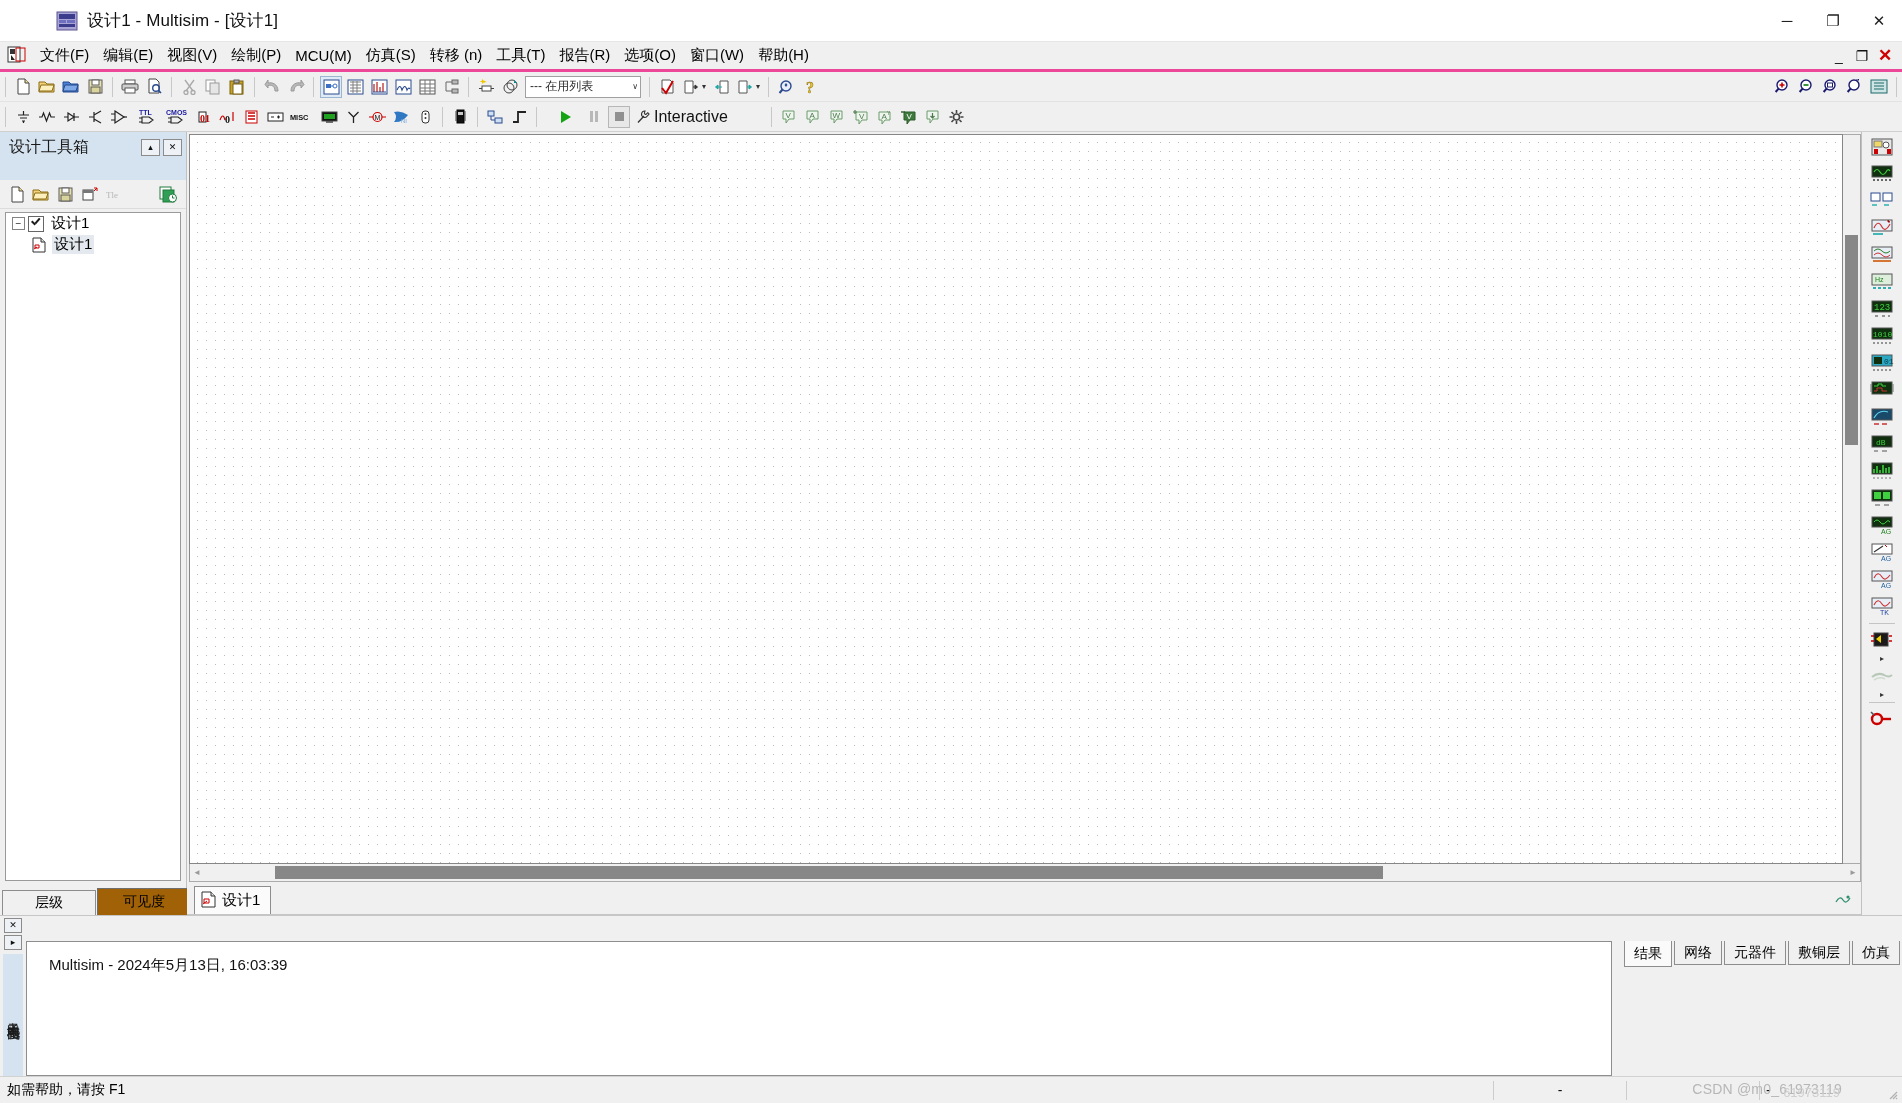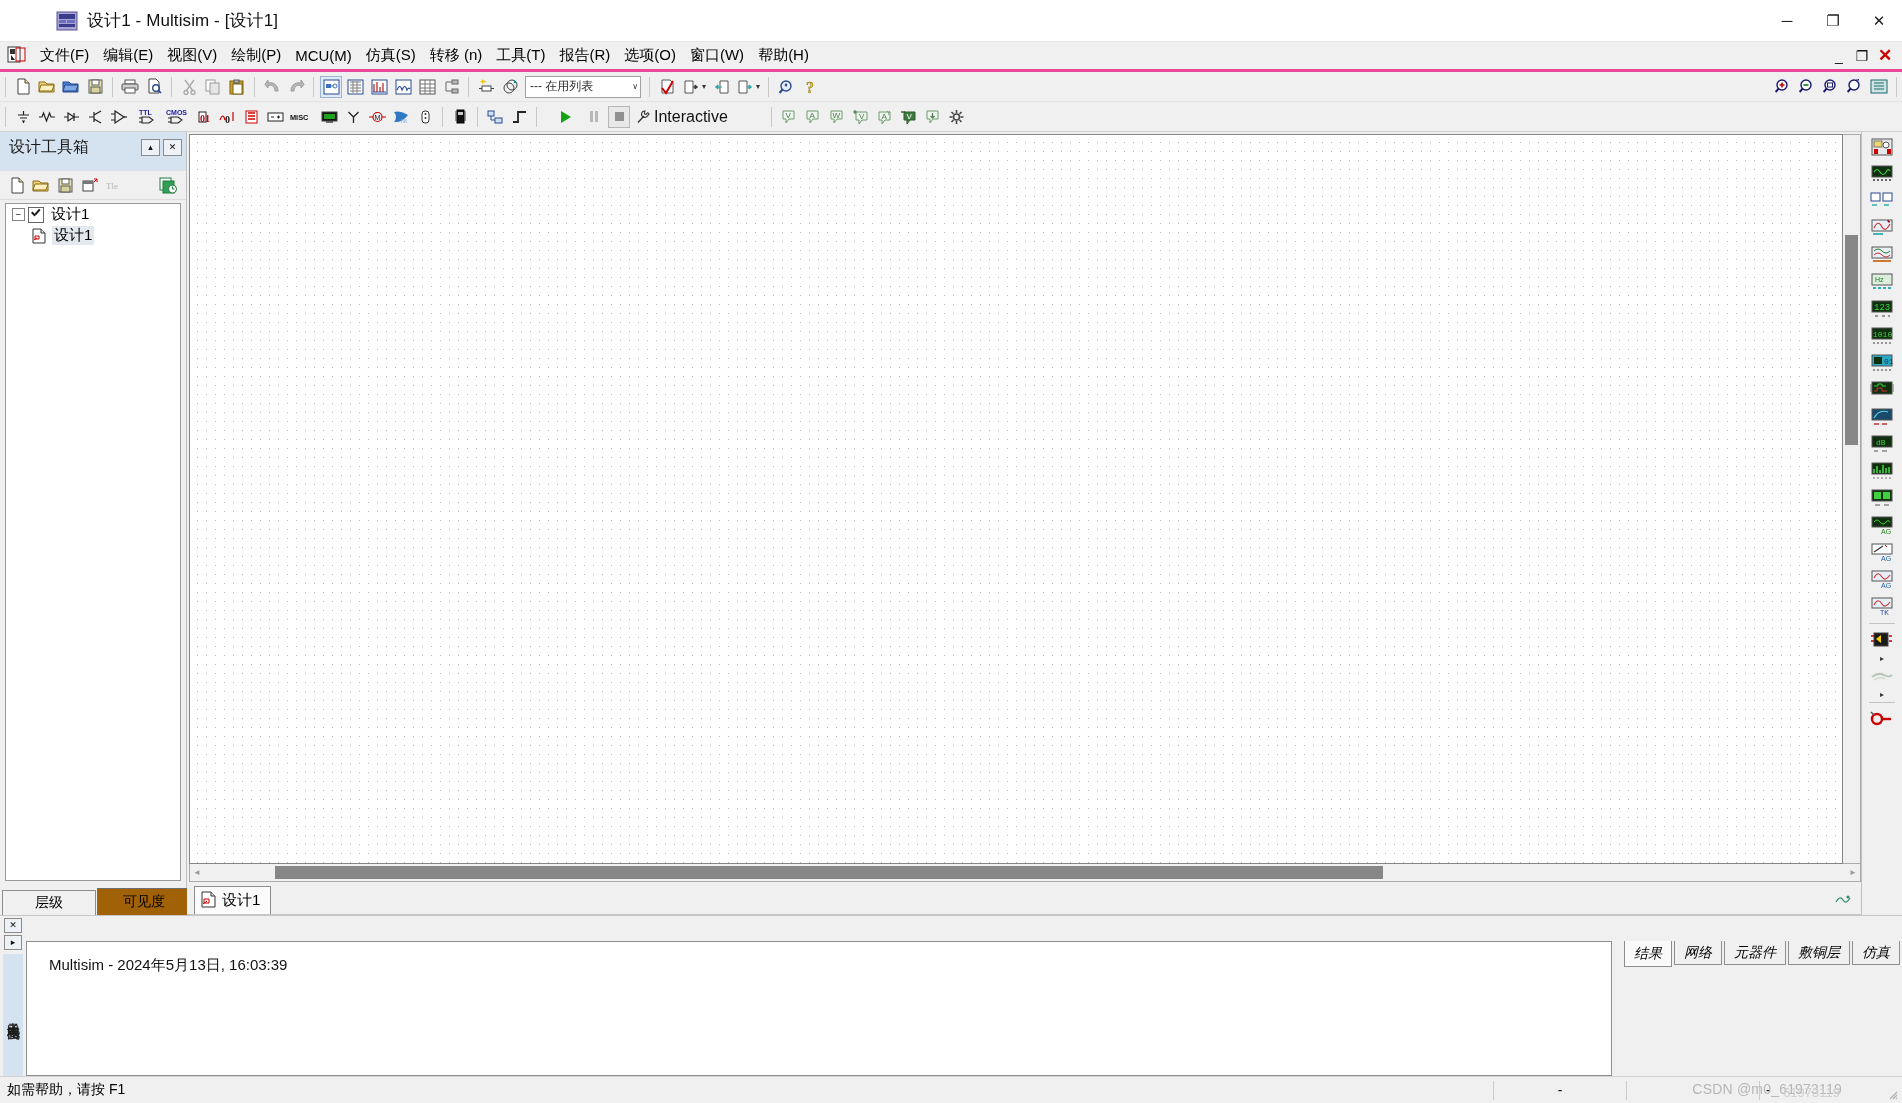--- a/index.html
+++ b/index.html
@@ -52,21 +52,21 @@
   .stopbox i{display:block;width:9px;height:9px;background:#909090;}
   .interactive-label{font-size:16px;color:#111;margin-left:4px;white-space:nowrap;}
   .wrench{width:14px;height:14px;margin-left:6px;}
 
   
   .body{display:flex;flex:1 1 auto;min-height:0;background:#f0f0f0;}
 
   
   .leftpane{width:186px;display:flex;flex-direction:column;flex:0 0 auto;background:#f0f0f0;
             border-right:1px solid #c0c0c0;}
-  .dt-header{height:30px;background:#d5e3f0;display:flex;align-items:center;padding:0 4px 9px 9px;}
+  .dt-header{height:30px;background:#d5e3f0;display:flex;align-items:center;padding:0 4px 18px 9px;}
   .dt-title{font-size:16px;color:#1a1a1a;}
   .dt-hdr-btns{margin-left:auto;display:flex;gap:3px;}
   .dt-hdr-btn{width:17px;height:15px;border:1px solid #8b8b8b;background:#eef2f6;display:flex;align-items:center;
               justify-content:center;font-size:9px;color:#111;line-height:1;}
   .dt-toolbar{height:28px;display:flex;align-items:center;padding-left:5px;border-bottom:1px solid #dcdcdc;}
   .dt-tree{flex:1 1 auto;margin:3px 5px 4px 5px;background:#fff;border:1px solid #9a9a9a;overflow:hidden;position:relative;}
   .tree-row{display:flex;align-items:center;height:21px;padding-left:6px;font-size:15px;white-space:nowrap;}
   .tree-row.child{padding-left:26px;}
   .tree-row .lbl{padding:0 2px;}
   .tree-row.child .lbl{background:#e4e9ef;}
@@ -112,21 +112,21 @@
 
   
   .sheetview{height:160px;display:flex;flex:0 0 auto;background:#f0f0f0;border-top:1px solid #c6c6c6;}
   .sv-left{width:26px;display:flex;flex-direction:column;align-items:center;padding-top:2px;flex:0 0 auto;}
   .sv-btn{width:16px;height:13px;border:1px solid #8b8b8b;background:#eef2f6;display:flex;align-items:center;
           justify-content:center;font-size:9px;line-height:1;margin-bottom:2px;color:#111;}
   .sv-vtext{writing-mode:vertical-rl;text-orientation:upright;background:#d5e3f0;flex:1 1 auto;width:20px;
             font-size:13px;color:#1a1a1a;display:flex;align-items:center;justify-content:center;letter-spacing:1px;margin-top:2px;}
   .sv-main{flex:1 1 auto;display:flex;flex-direction:row;min-width:0;padding:1px 2px 0 0;margin-top:24px;}
   .sv-grid{flex:1 1 auto;background:#fff;border:1px solid #8e8e8e;padding:14px 0 0 22px;font-size:15px;color:#111;}
-  .sv-tabs{height:27px;display:flex;align-items:flex-start;padding-left:12px;gap:2px;font-style:italic;}
+  .sv-tabs{height:27px;display:flex;align-items:flex-start;padding-left:12px;gap:2px;}
   .svtab{height:23px;padding:0 9px;background:#f0f0f0;border:1px solid #8d8d8d;border-top:none;
          display:flex;align-items:center;font-size:14px;}
   .svtab.active{background:#fafafa;height:25px;}
 
   
   .statusbar{height:26px;background:#f0f0f0;display:flex;align-items:center;flex:0 0 auto;
              border-top:1px solid #d2d2d2;font-size:14px;position:relative;}
   .sb-cell{height:19px;display:flex;align-items:center;padding:0 6px;color:#111;}
   .sb-div{width:1px;height:19px;background:#cccccc;}
   .sb-msg{padding-left:7px;}

